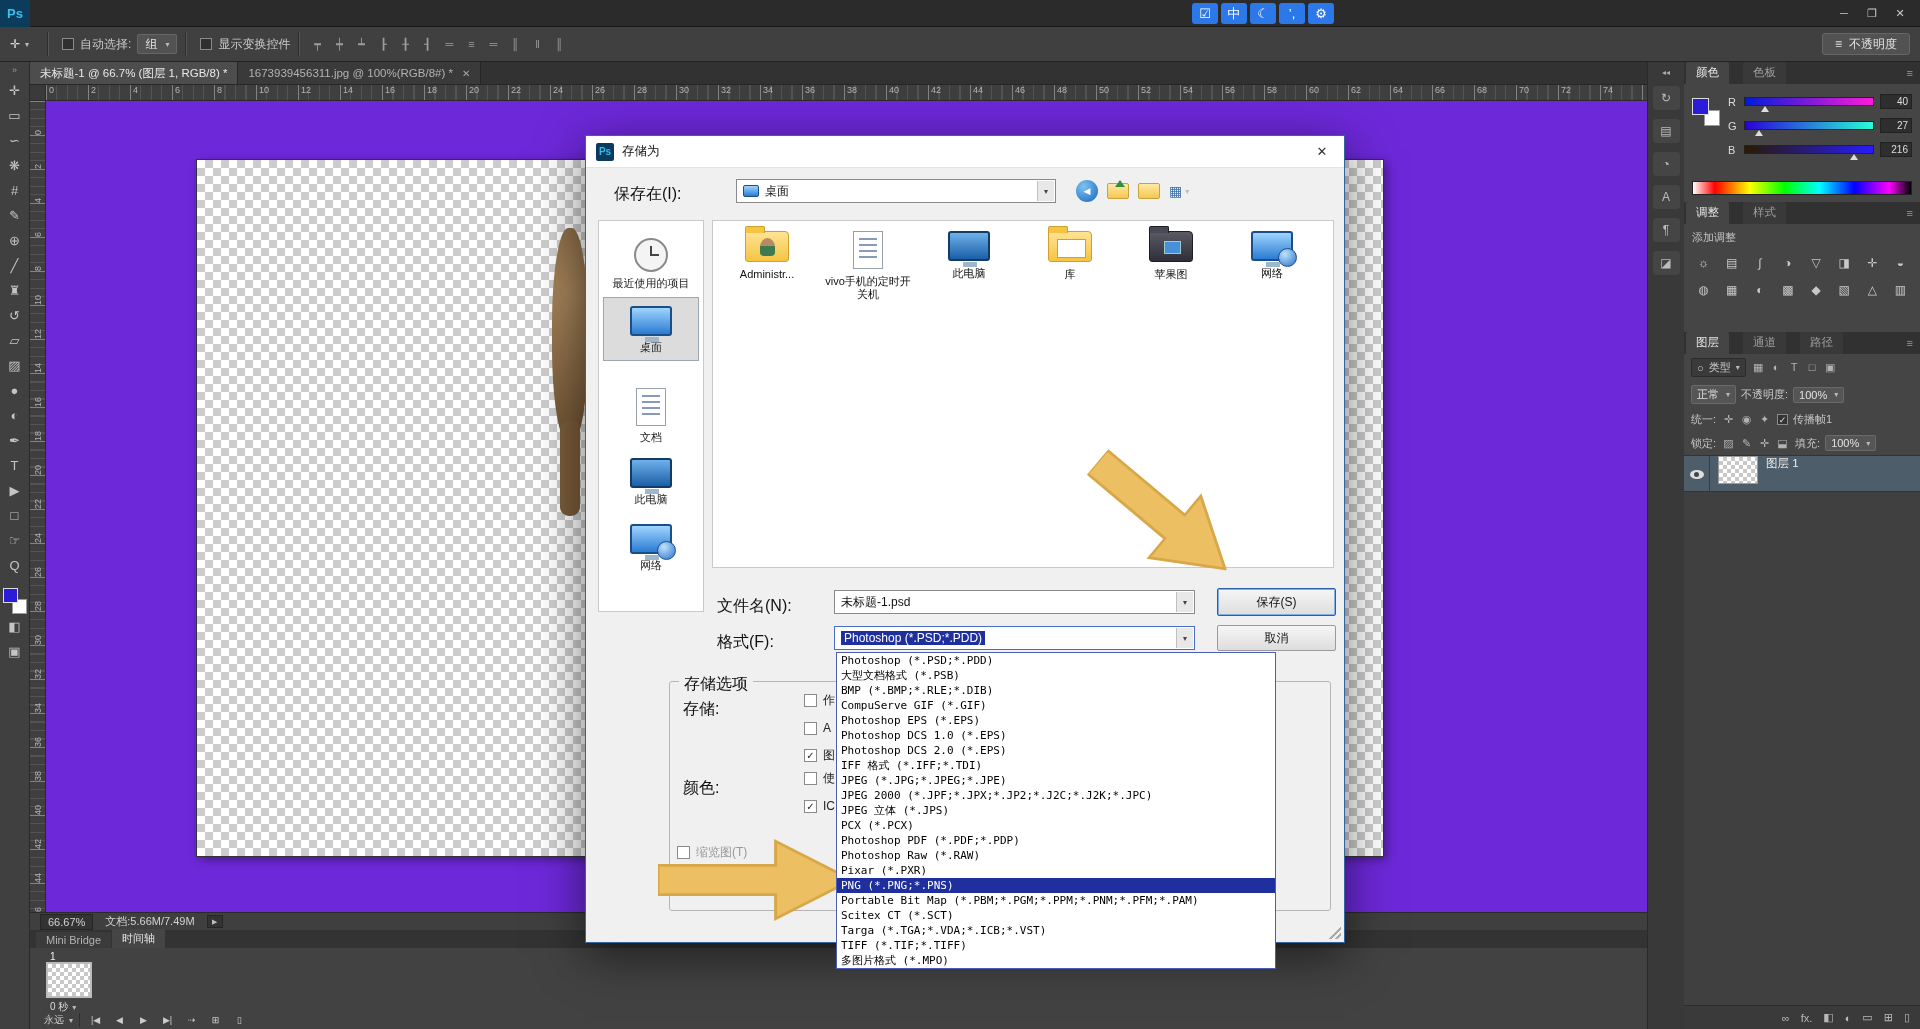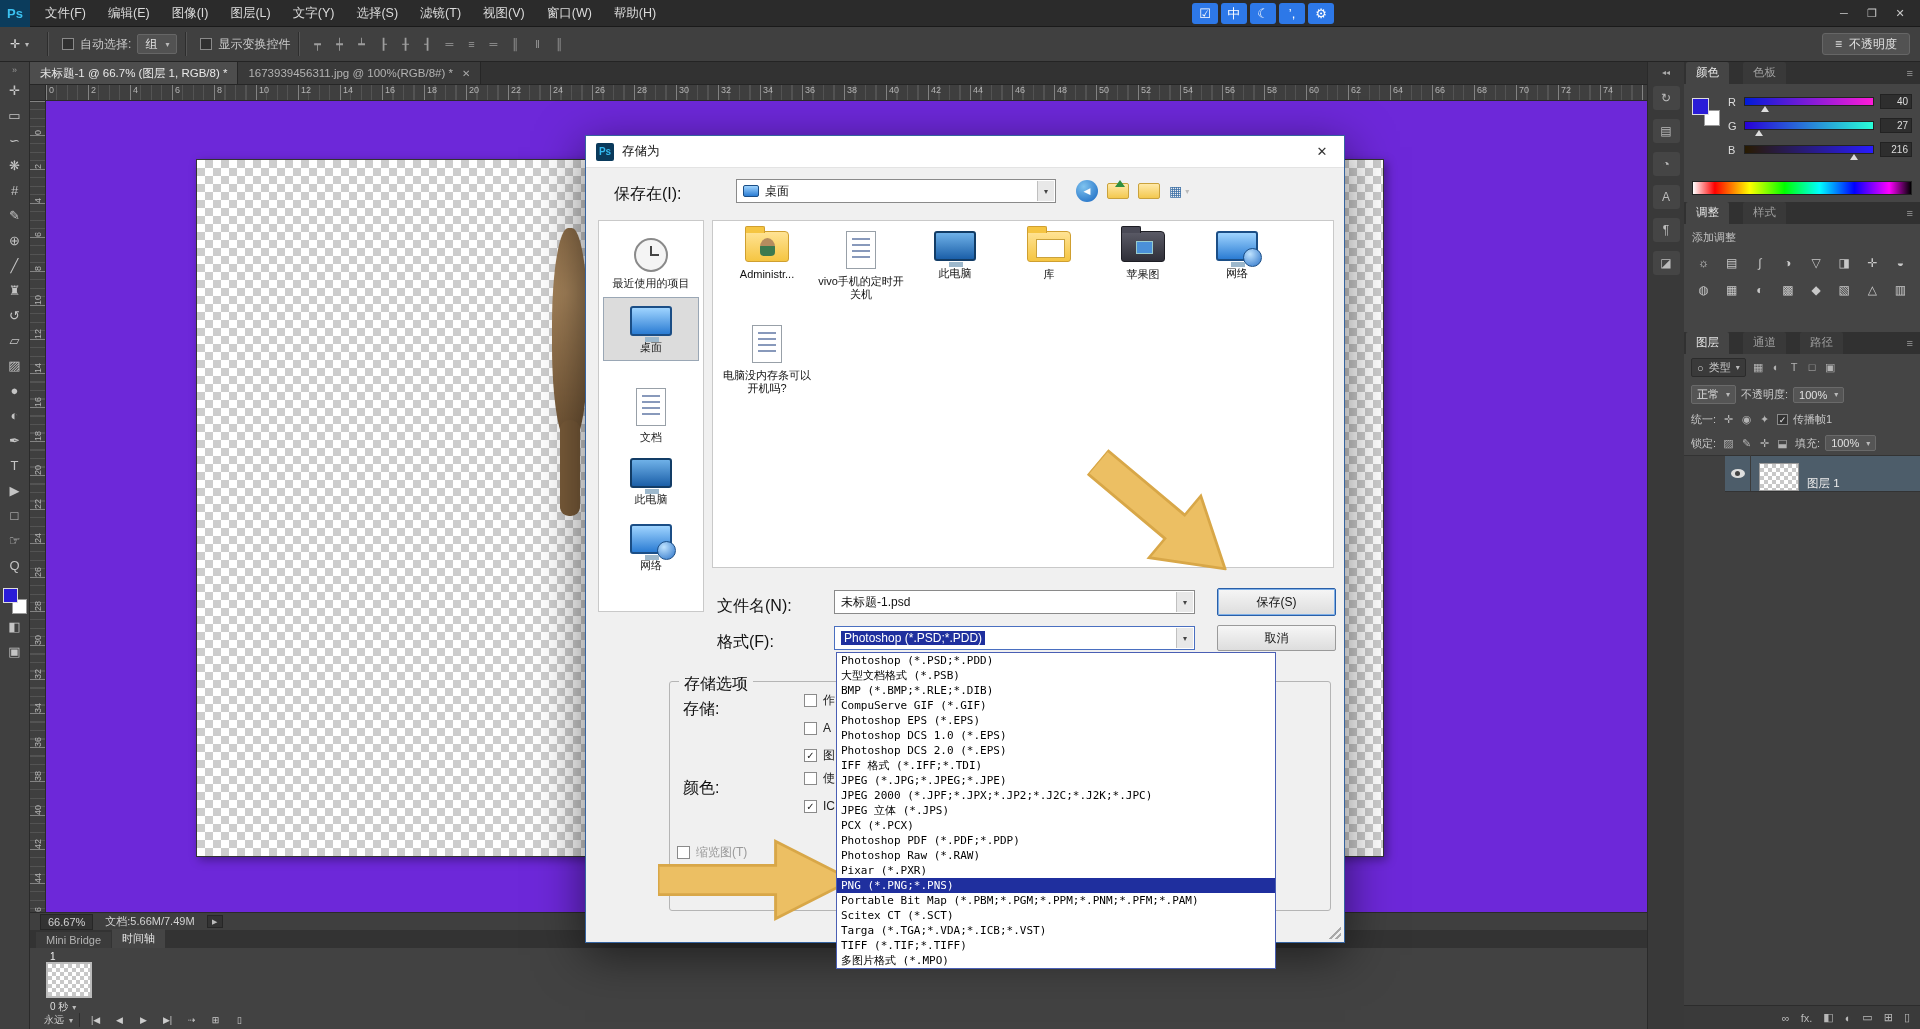--- a/index.html
+++ b/index.html
@@ -133,21 +133,21 @@
   #layers-body{flex:1;display:flex;flex-direction:column;background:#454545;}
   .lrow{display:flex;align-items:center;padding:4px 7px;font-size:11px;color:#c8c8c8;gap:5px;flex:0 0 auto;}
   .dk-select{background:#555;border:1px solid #6a6a6a;border-radius:2px;padding:1px 5px;font-size:11px;color:#e0e0e0;
              display:inline-flex;align-items:center;gap:7px;}
   .search-sel{background:#3a3a3a;border:1px solid #2b2b2b;border-radius:2px;padding:1px 5px;font-size:11px;color:#cfcfcf;
               display:inline-flex;align-items:center;gap:5px;}
   .licon{color:#b2b2b2;font-size:11px;width:15px;text-align:center;}
   .dkcb{width:11px;height:11px;border:1px solid #8a8a8a;background:#333;color:#e8e8e8;font-size:9px;
         display:inline-flex;align-items:center;justify-content:center;}
   .layer-list{flex:1;background:#404040;border-top:1px solid #333;}
-  .layer-row{display:flex;align-items:flex-end;height:36px;background:#4d5d6a;border-bottom:1px solid #333;margin-left:41px;}
+  .layer-row{display:flex;align-items:flex-start;height:36px;background:#4d5d6a;border-bottom:1px solid #333;}
   .eye-box{width:26px;height:36px;border-right:1px solid #3a3a3a;display:flex;align-items:center;justify-content:center;}
   .eye{position:relative;width:14px;height:9px;background:#dedede;border-radius:50%;}
   .eye::after{content:"";position:absolute;left:4.5px;top:2px;width:5px;height:5px;border-radius:50%;background:#444;}
   .layer-thumb{width:40px;height:28px;border:1px solid #9a9a9a;margin:0 8px;}
   .layer-name{font-size:11.5px;color:#ececec;}
   .layers-bottom{flex:0 0 24px;background:#3a3a3a;border-top:1px solid #2c2c2c;display:flex;justify-content:flex-end;
                  align-items:center;gap:11px;padding-right:10px;font-size:11px;color:#b8b8b8;}
   .lbot{display:inline-flex;align-items:center;justify-content:center;}
 
   
@@ -176,21 +176,21 @@
                 border-right:5px solid transparent;border-bottom:7px solid #2f8f3f;}
   .tb-views{display:flex;align-items:center;gap:3px;color:#3a6ea5;font-size:14px;}
   .sidebar{position:absolute;left:12px;top:84px;width:106px;height:392px;background:#fff;border:1px solid #c9c9c9;
            display:flex;flex-direction:column;align-items:center;padding-top:8px;overflow:hidden;}
   .place-item{width:96px;min-height:64px;display:flex;flex-direction:column;align-items:center;justify-content:center;
               gap:5px;margin-top:2px;}
   .place-item.selected{background:#dcdcdc;border:1px solid #9aa7b5;margin-bottom:20px;}
   .place-label{font-size:11px;color:#222;text-align:center;line-height:12px;}
   .filebox{position:absolute;left:126px;top:84px;width:622px;height:348px;background:#fff;border:1px solid #c9c9c9;
            overflow:hidden;padding-top:10px;}
-  .files-row{display:flex;gap:2px;padding-left:8px;}
+  .files-row{display:flex;gap:9px;padding-left:8px;}
   .files-row + .files-row{margin-top:24px;}
   .file-item{width:92px;display:flex;flex-direction:column;align-items:center;gap:6px;}
   .file-label{font-size:11px;line-height:13px;color:#111;max-width:88px;text-align:center;word-break:break-all;}
   .dlg-btn{position:absolute;background:linear-gradient(#f6f6f6,#dddddd);border:1px solid #9a9a9a;border-radius:2px;
            display:flex;align-items:center;justify-content:center;font-size:12px;color:#111;}
   .save-btn{left:631px;top:452px;width:119px;height:28px;border:1px solid #2a5fa8;box-shadow:inset 0 0 0 1px #7fb0e8;}
   .cancel-btn{left:631px;top:489px;width:119px;height:26px;}
   .fname-combo{left:248px;top:454px;width:361px;height:24px;}
   .fmt-combo{left:248px;top:490px;width:361px;height:24px;border:1px solid #4a6fc0;}
   .fmt-combo .combo-text{background:#1f2f9e;color:#fff;padding:0 3px;white-space:nowrap;overflow:hidden;}
@@ -243,32 +243,20 @@
   .arrow-save{left:1078px;top:468px;width:168px;height:96px;transform:rotate(40deg);z-index:45;}
   .arrow-png{left:658px;top:834px;width:196px;height:92px;z-index:40;}
 </style>
 </head>
 <body>
 
 <div class="app">
 
   <div class="menubar">
     <div class="ps-logo">Ps</div>
-    <div class="menus" id="menus">
-        <div class="menu-item">文件(F)</div>
-        <div class="menu-item">编辑(E)</div>
-        <div class="menu-item">图像(I)</div>
-        <div class="menu-item">图层(L)</div>
-        <div class="menu-item">文字(Y)</div>
-        <div class="menu-item">选择(S)</div>
-        <div class="menu-item">滤镜(T)</div>
-        <div class="menu-item">视图(V)</div>
-        <div class="menu-item">窗口(W)</div>
-        <div class="menu-item">帮助(H)</div>
-      </div>
     <div class="tray" id="tray">
         <div class="tray-icon">☑</div>
         <div class="tray-icon">中</div>
         <div class="tray-icon">☾</div>
         <div class="tray-icon">’,</div>
         <div class="tray-icon">⚙</div>
       </div>
     <div class="win-controls" id="wincontrols">
         <div class="win-btn">─</div>
         <div class="win-btn">❐</div>
@@ -682,26 +670,20 @@
           </div>
           <div class="file-item">
             <div class="picto picto-darkfolder"></div>
             <div class="file-label">苹果图</div>
           </div>
           <div class="file-item">
             <div class="picto picto-network"></div>
             <div class="file-label">网络</div>
           </div>
         </div>
-        <div class="files-row">
-          <div class="file-item">
-            <div class="picto picto-file"></div>
-            <div class="file-label">电脑没内存条可以开机吗?</div>
-          </div>
-        </div>
       </div>
 
     <span class="dlg-label" style="left:131px;top:460px;">文件名(N):</span>
     <div class="combo fname-combo">
       <span>未标题-1.psd</span>
       <span class="combo-arrow">▾</span>
     </div>
     <div class="dlg-btn save-btn">保存(S)</div>
 
     <span class="dlg-label" style="left:131px;top:496px;">格式(F):</span>

